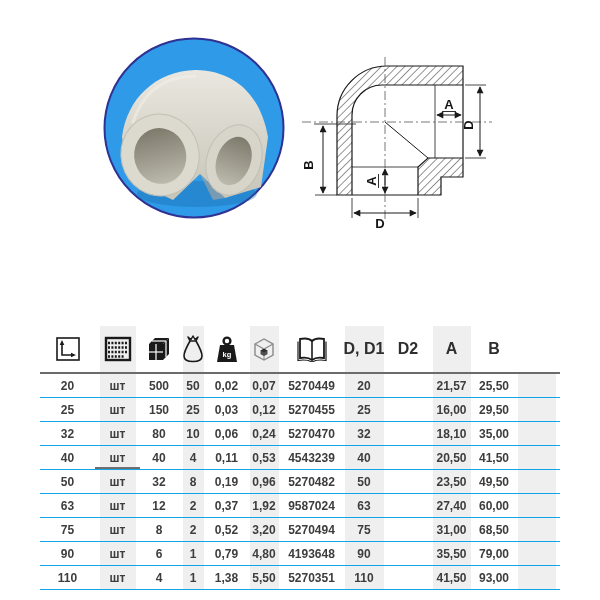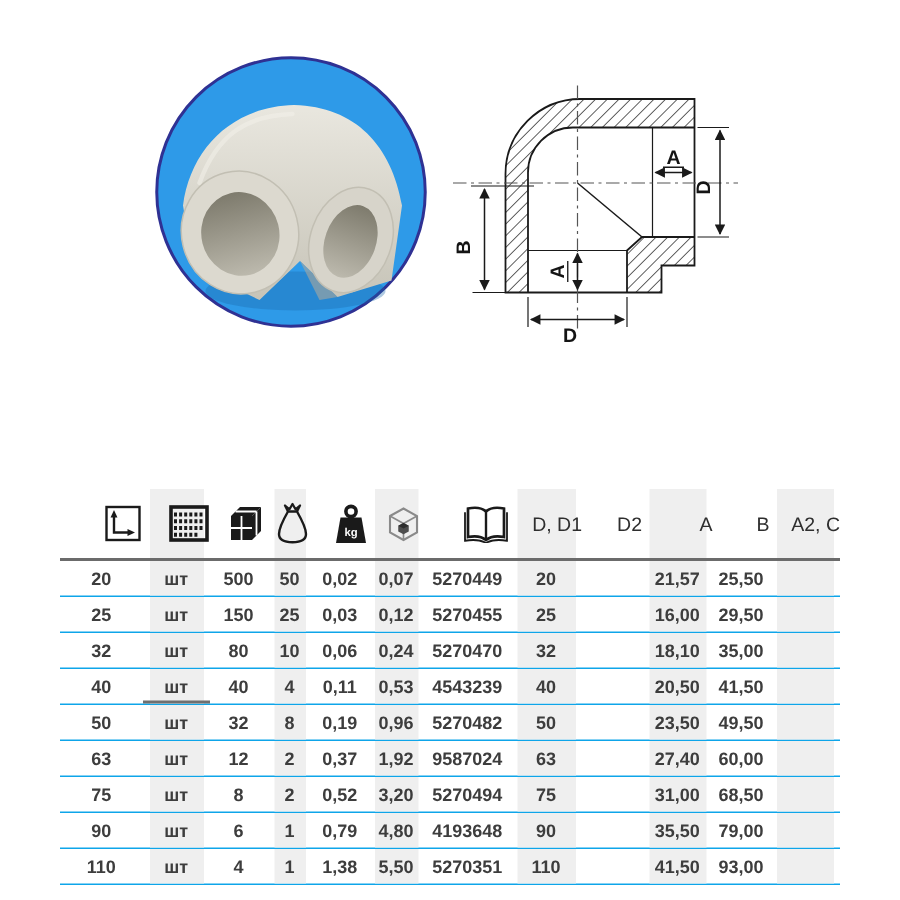--- a/index.html
+++ b/index.html
@@ -10,22 +10,22 @@
   #photo{position:absolute;left:103px;top:37px;width:182px;height:182px;}
 
   
   #drawing{position:absolute;left:300px;top:15px;width:210px;height:215px;}
   #drawing text{font-family:"Liberation Sans",sans-serif;font-weight:700;font-size:13px;fill:#141414;}
 
   
   #table{position:absolute;left:40px;top:326px;width:520px;
          --cols:55px 45px 38px 30px 37px 38px 57px 48px 40px 47px 38px 47px;}
   .thead{display:grid;grid-template-columns:var(--cols);height:46px;border-bottom:2px solid #6b6b6b;}
-  .hcell{display:flex;align-items:center;justify-content:flex-end;}
-  .hcell span{font-size:13px;font-weight:400;color:#2e2e2e;}
+  .hcell{display:flex;align-items:center;justify-content:center;}
+  .hcell span{font-size:16px;font-weight:700;color:#2e2e2e;}
   .trow{display:grid;grid-template-columns:var(--cols);height:23px;border-bottom:1px solid #0ea5e9;}
   .cell{display:flex;align-items:center;justify-content:center;
         font-size:12px;font-weight:700;color:#3d3d3d;}
   .gray{background:linear-gradient(#efefef,#efefef) 50% 0/calc(100% - 9px) 100% no-repeat;}
   .artifact{box-shadow:inset 0 -2px 0 #6f6f6f;}
   .icon{display:block;}
 </style>
 </head>
 <body>
 
@@ -191,23 +191,20 @@
       </div>
       <div class="hcell">
         <span>D2</span>
       </div>
       <div class="hcell gray">
         <span>A</span>
       </div>
       <div class="hcell">
         <span>B</span>
       </div>
-      <div class="hcell gray">
-        <span>A2, C</span>
-      </div>
     </div>
 
     <div id="tbody">
         <div class="trow">
           <div class="cell">20</div>
           <div class="cell gray">шт</div>
           <div class="cell">500</div>
           <div class="cell gray">50</div>
           <div class="cell">0,02</div>
           <div class="cell gray">0,07</div>

